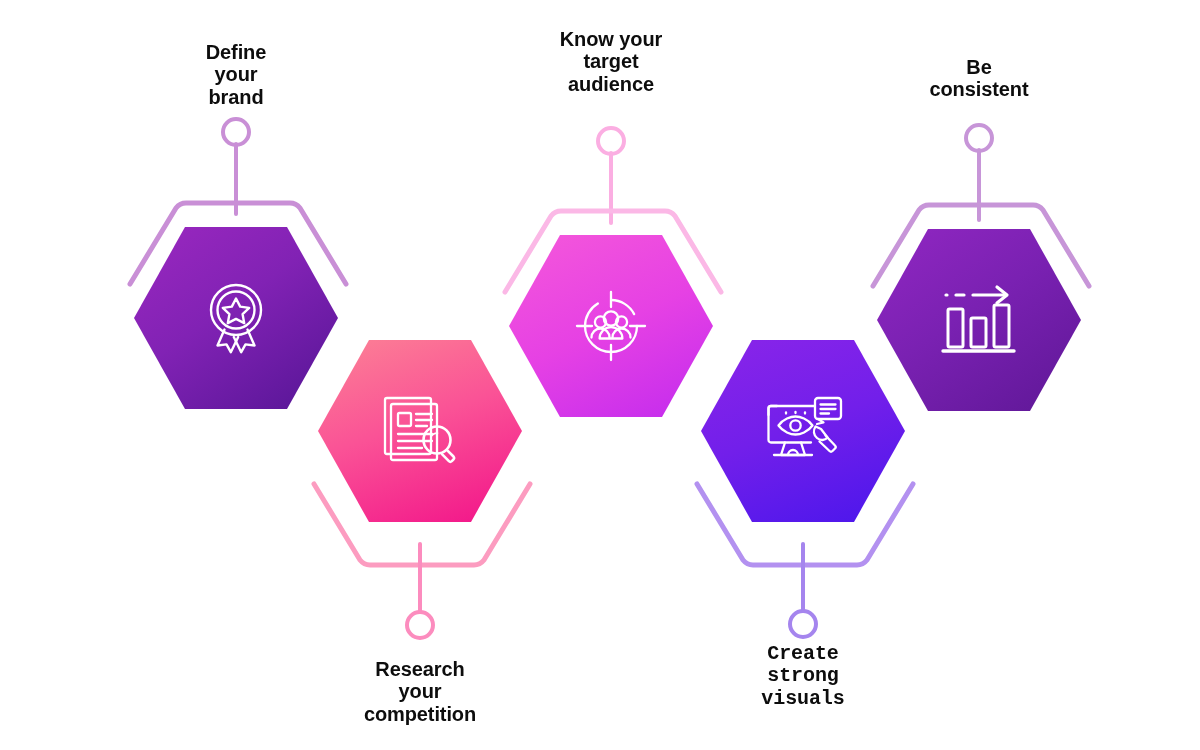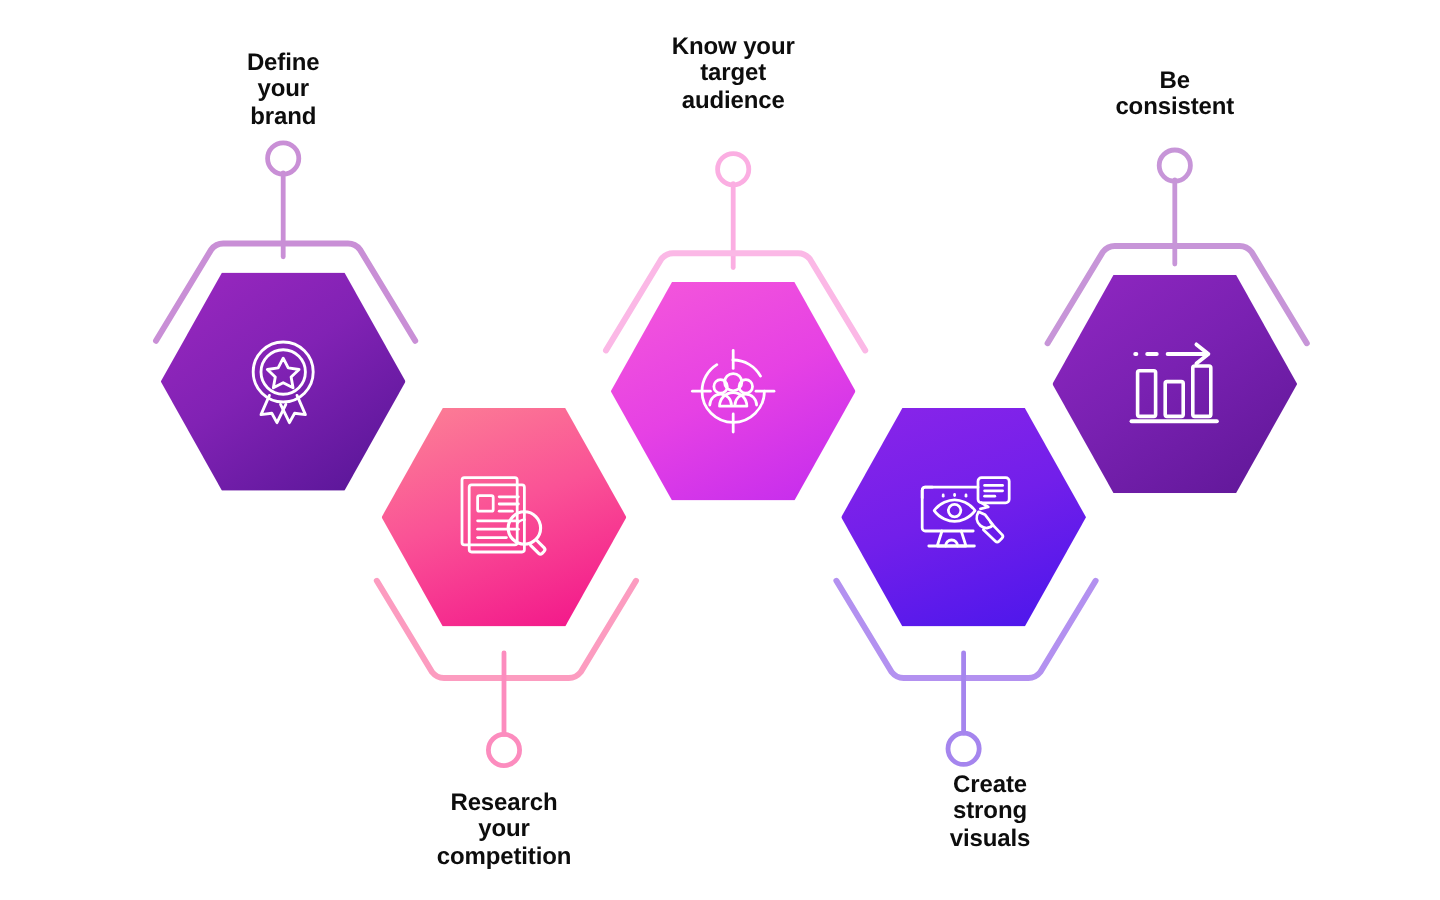--- a/index.html
+++ b/index.html
@@ -211,21 +211,21 @@
       </svg>
     </div>
 
     <div class="connector" style="left:773px; top:540px;">
       <svg width="60" height="105" viewBox="0 0 60 105">
         <line x1="30" y1="4" x2="30" y2="71" stroke="#A585EE" stroke-width="4" stroke-linecap="round"></line>
         <circle cx="30" cy="84" r="13" fill="none" stroke="#A585EE" stroke-width="4"></circle>
       </svg>
     </div>
 
-    <div class="label below" style="left:705px; top:643px;">Create
+    <div class="label below" style="left:683px; top:643px;font-family:Liberation Mono, monospace;">Create
 strong
 visuals</div>
   </div>
 
   <div class="node">
     <div class="label above" style="left:859px; top:56px;">Be
 consistent</div>
 
     <div class="connector" style="left:949px; top:124px;">
       <svg width="60" height="100" viewBox="0 0 60 100">

